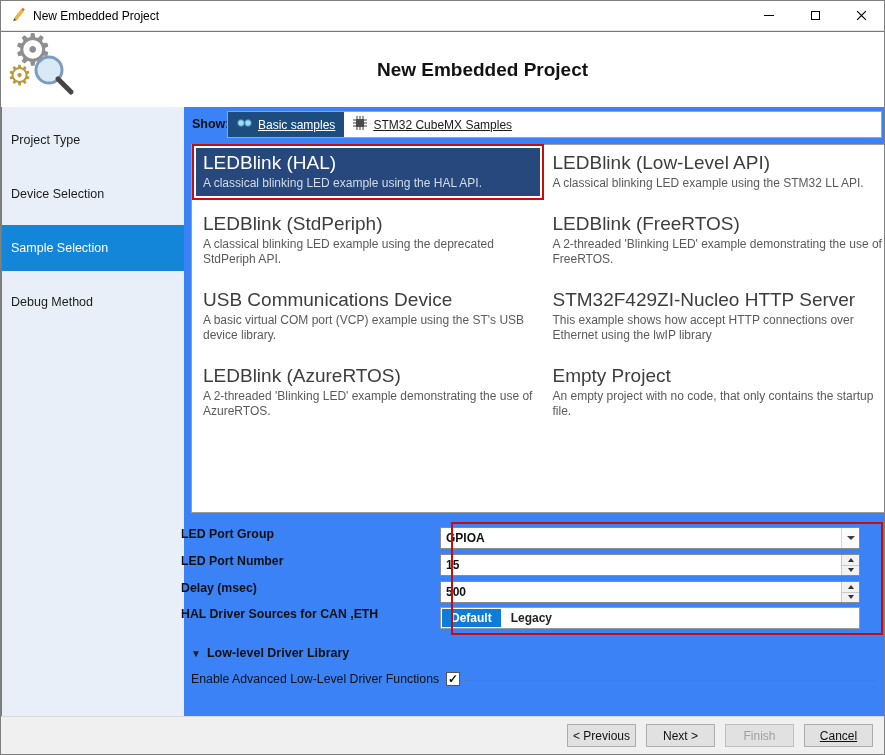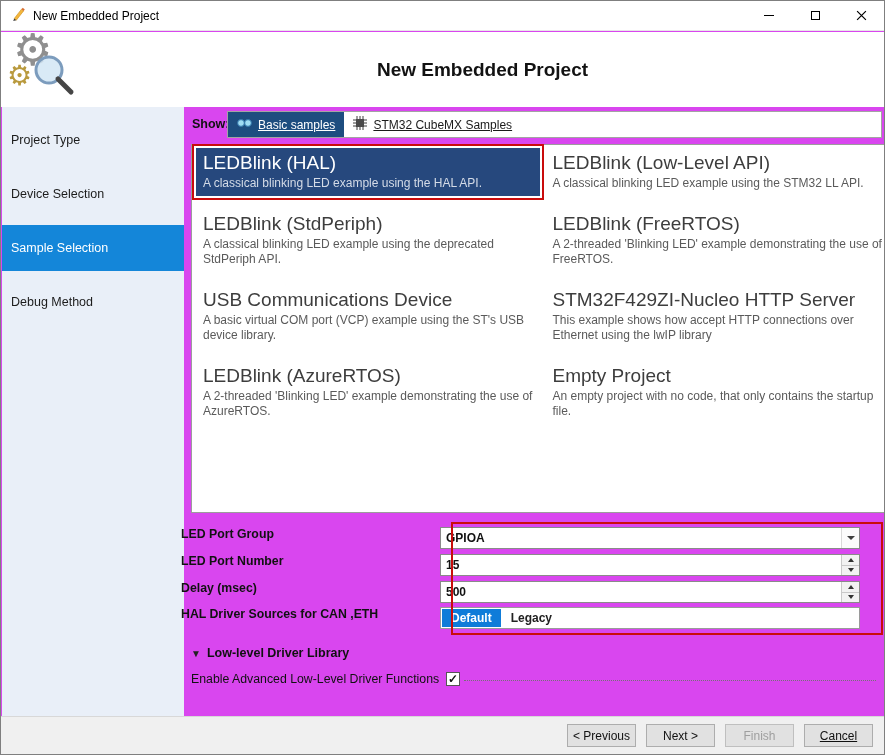--- a/index.html
+++ b/index.html
@@ -1,19 +1,19 @@
 <!DOCTYPE html>
 <html><head>
 <meta charset="utf-8">
 <style>
   * { box-sizing: border-box; margin: 0; padding: 0; }
   html,body { background:#fff; }
   #window {
     position: relative; width: 885px; height: 755px;
-    background: #d946ef; border: 1px solid #7f7f7f; overflow: hidden;
+    background: #3b82f6; border: 1px solid #7f7f7f; overflow: hidden;
     font-family: "Liberation Sans", sans-serif; color:#111;
   }
   
   .titlebar { position:absolute; top:0; left:0; right:0; height:30px;
     display:flex; align-items:center; padding-left:9px; background:#fff;
     border-bottom:1px solid #e6e6e6; }
   .titlebar-title { font-size:12px; color:#000; margin-left:7px; }
   .win-btns { margin-left:auto; display:flex; height:100%; }
   .win-btn { width:46px; height:100%; display:flex; align-items:center; justify-content:center; }
   .glyph-min { width:10px; height:1px; background:#000; display:block; }

